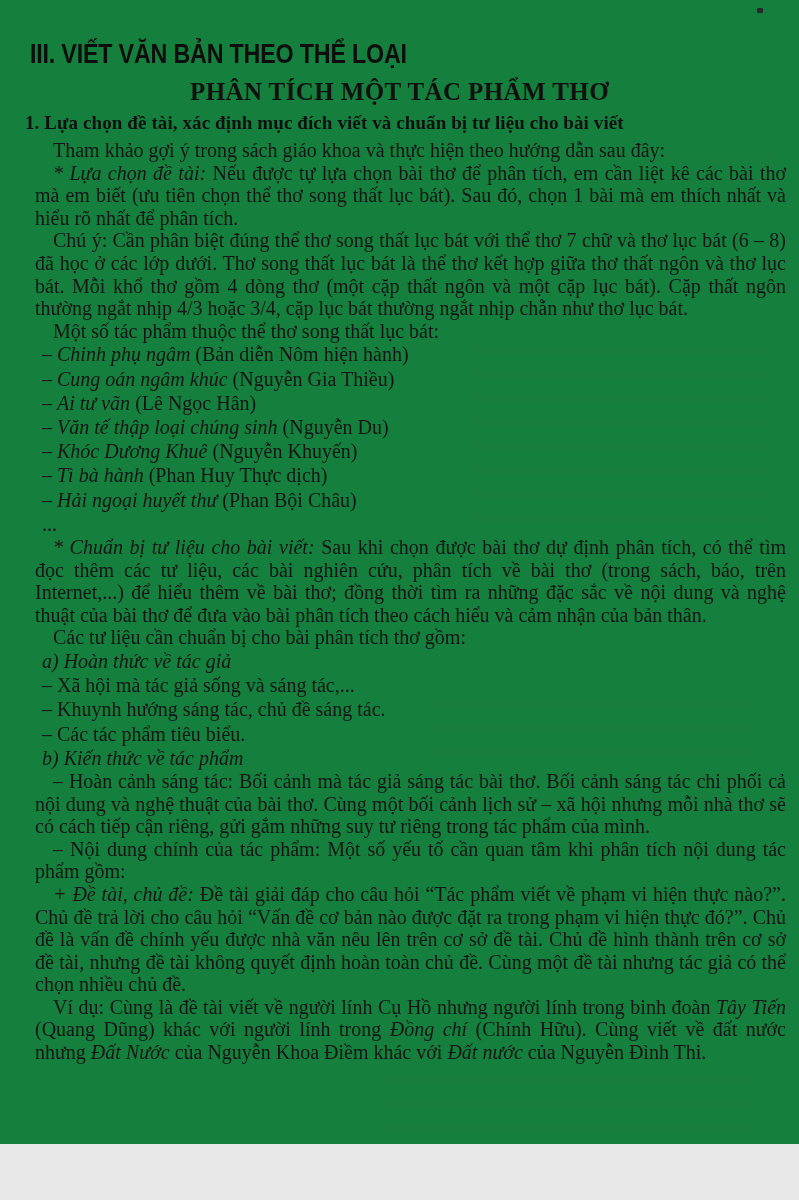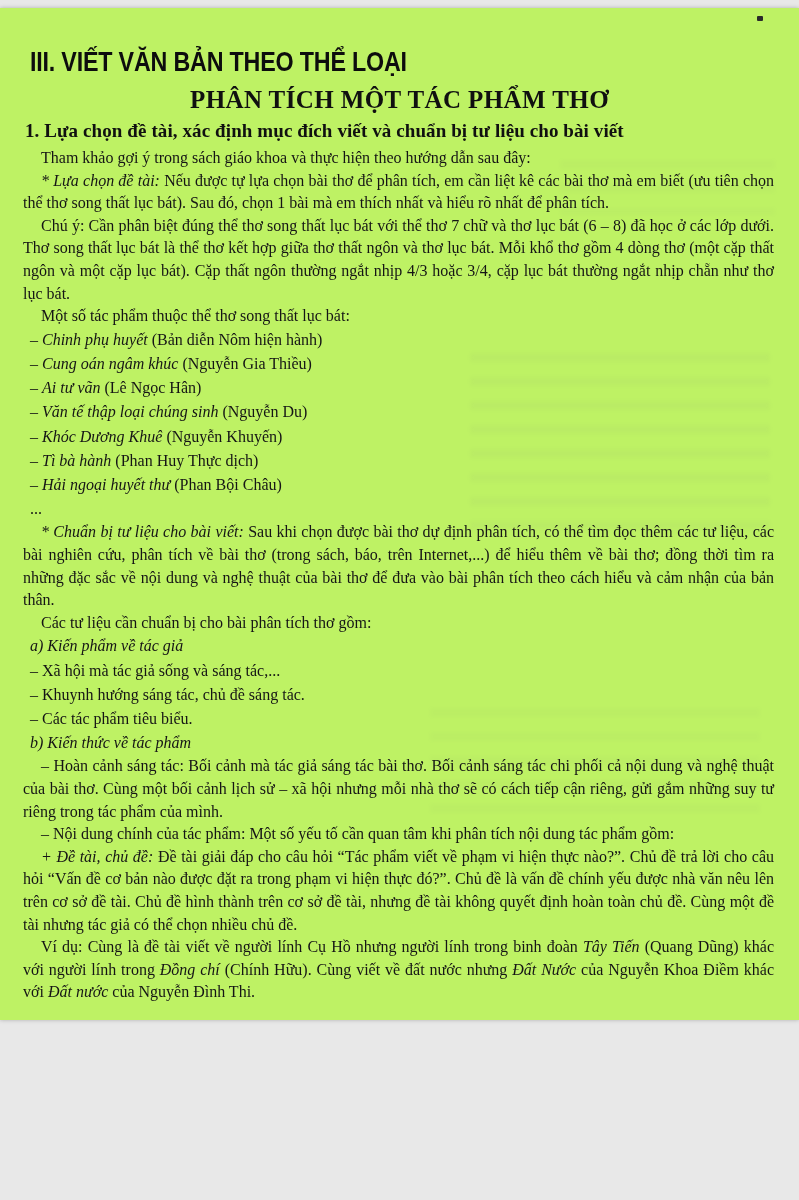--- a/index.html
+++ b/index.html
@@ -1,20 +1,20 @@
 <!DOCTYPE html>
 <html lang="vi"><head>
 <meta charset="utf-8">
 <style>
   html,body{margin:0;padding:0;background:#e8e8e8;}
   .page{
     position:relative;
-    width:799px;height:1012px;
-    margin:8px auto;
-    background:#bef264;
+    width:799px;height:1144px;
+    margin:0 auto;
+    background:#15803d;
     color:#151515;
     font-family:"Liberation Serif", serif;
     overflow:hidden;
     box-shadow:0 0 4px rgba(0,0,0,.25);
   }
   .hdr{
     position:absolute;left:30px;top:38px;margin:0;
     font-family:"Liberation Sans", sans-serif;
     font-weight:bold;font-size:24px;letter-spacing:-0.2px;
     transform:scale(0.97,1.12);transform-origin:left top;
@@ -26,22 +26,22 @@
     font-family:"Liberation Serif", serif;
     font-weight:bold;font-size:25px;letter-spacing:0.4px;
     color:#101010;
   }
   .h1{
     position:absolute;left:25px;top:112px;margin:0;
     font-size:19px;font-weight:bold;color:#101010;
     letter-spacing:0.1px;
   }
   .content{
-    position:absolute;left:23px;top:139px;width:751px;
-    font-size:16px;line-height:22.6px;
+    position:absolute;left:35px;top:139px;width:751px;
+    font-size:20px;line-height:22.6px;
   }
   p.blk{margin:0;padding:0;}
   p.para{text-indent:18px;text-align:justify;}
   p.item{padding-left:7px;text-align:left;line-height:24.2px;}
   .b{font-weight:normal;}
   .i{font-style:italic;}
   .pageno{
     position:absolute;left:25px;top:1160px;
     font-size:17px;color:#1a1a1a;
   }
@@ -77,31 +77,31 @@
 
   <h1 class="hdr">III. VIẾT VĂN BẢN THEO THỂ LOẠI</h1>
   <h2 class="title">PHÂN TÍCH MỘT TÁC PHẨM THƠ</h2>
   <h3 class="h1">1. Lựa chọn đề tài, xác định mục đích viết và chuẩn bị tư liệu cho bài viết</h3>
 
   <div class="content">
       <p class="blk para"><span>Tham khảo gợi ý trong sách giáo khoa và thực hiện theo hướng dẫn sau đây:</span></p>
       <p class="blk para"><span class="b i">* Lựa chọn đề tài: </span><span>Nếu được tự lựa chọn bài thơ để phân tích, em cần liệt kê các bài thơ mà em biết (ưu tiên chọn thể thơ song thất lục bát). Sau đó, chọn 1 bài mà em thích nhất và hiểu rõ nhất để phân tích.</span></p>
       <p class="blk para"><span>Chú ý: Cần phân biệt đúng thể thơ song thất lục bát với thể thơ 7 chữ và thơ lục bát (6 – 8) đã học ở các lớp dưới. Thơ song thất lục bát là thể thơ kết hợp giữa thơ thất ngôn và thơ lục bát. Mỗi khổ thơ gồm 4 dòng thơ (một cặp thất ngôn và một cặp lục bát). Cặp thất ngôn thường ngắt nhịp 4/3 hoặc 3/4, cặp lục bát thường ngắt nhịp chẵn như thơ lục bát.</span></p>
       <p class="blk para"><span>Một số tác phẩm thuộc thể thơ song thất lục bát:</span></p>
-      <p class="blk item"><span>– </span><span class="i">Chinh phụ huyết</span><span> (Bản diễn Nôm hiện hành)</span></p>
+      <p class="blk item"><span>– </span><span class="i">Chinh phụ ngâm</span><span> (Bản diễn Nôm hiện hành)</span></p>
       <p class="blk item"><span>– </span><span class="i">Cung oán ngâm khúc</span><span> (Nguyễn Gia Thiều)</span></p>
       <p class="blk item"><span>– </span><span class="i">Ai tư vãn</span><span> (Lê Ngọc Hân)</span></p>
       <p class="blk item"><span>– </span><span class="i">Văn tế thập loại chúng sinh</span><span> (Nguyễn Du)</span></p>
       <p class="blk item"><span>– </span><span class="i">Khóc Dương Khuê</span><span> (Nguyễn Khuyến)</span></p>
       <p class="blk item"><span>– </span><span class="i">Tì bà hành</span><span> (Phan Huy Thực dịch)</span></p>
       <p class="blk item"><span>– </span><span class="i">Hải ngoại huyết thư</span><span> (Phan Bội Châu)</span></p>
       <p class="blk item"><span>...</span></p>
       <p class="blk para"><span class="b i">* Chuẩn bị tư liệu cho bài viết:</span><span> Sau khi chọn được bài thơ dự định phân tích, có thể tìm đọc thêm các tư liệu, các bài nghiên cứu, phân tích về bài thơ (trong sách, báo, trên Internet,...) để hiểu thêm về bài thơ; đồng thời tìm ra những đặc sắc về nội dung và nghệ thuật của bài thơ để đưa vào bài phân tích theo cách hiểu và cảm nhận của bản thân.</span></p>
       <p class="blk para"><span>Các tư liệu cần chuẩn bị cho bài phân tích thơ gồm:</span></p>
-      <p class="blk item"><span class="i">a) Kiến phẩm về tác giả</span></p>
+      <p class="blk item"><span class="i">a) Hoàn thức về tác giả</span></p>
       <p class="blk item"><span>– Xã hội mà tác giả sống và sáng tác,...</span></p>
       <p class="blk item"><span>– Khuynh hướng sáng tác, chủ đề sáng tác.</span></p>
       <p class="blk item"><span>– Các tác phẩm tiêu biểu.</span></p>
       <p class="blk item"><span class="i">b) Kiến thức về tác phẩm</span></p>
       <p class="blk para"><span>– Hoàn cảnh sáng tác: Bối cảnh mà tác giả sáng tác bài thơ. Bối cảnh sáng tác chi phối cả nội dung và nghệ thuật của bài thơ. Cùng một bối cảnh lịch sử – xã hội nhưng mỗi nhà thơ sẽ có cách tiếp cận riêng, gửi gắm những suy tư riêng trong tác phẩm của mình.</span></p>
       <p class="blk para"><span>– Nội dung chính của tác phẩm: Một số yếu tố cần quan tâm khi phân tích nội dung tác phẩm gồm:</span></p>
       <p class="blk para"><span class="i">+ Đề tài, chủ đề:</span><span> Đề tài giải đáp cho câu hỏi “Tác phẩm viết về phạm vi hiện thực nào?”. Chủ đề trả lời cho câu hỏi “Vấn đề cơ bản nào được đặt ra trong phạm vi hiện thực đó?”. Chủ đề là vấn đề chính yếu được nhà văn nêu lên trên cơ sở đề tài. Chủ đề hình thành trên cơ sở đề tài, nhưng đề tài không quyết định hoàn toàn chủ đề. Cùng một đề tài nhưng tác giả có thể chọn nhiều chủ đề.</span></p>
       <p class="blk para"><span>Ví dụ: Cùng là đề tài viết về người lính Cụ Hồ nhưng người lính trong binh đoàn </span><span class="i">Tây Tiến</span><span> (Quang Dũng) khác với người lính trong </span><span class="i">Đồng chí</span><span> (Chính Hữu). Cùng viết về đất nước nhưng </span><span class="i">Đất Nước</span><span> của Nguyễn Khoa Điềm khác với </span><span class="i">Đất nước</span><span> của Nguyễn Đình Thi.</span></p>
     </div>
 

